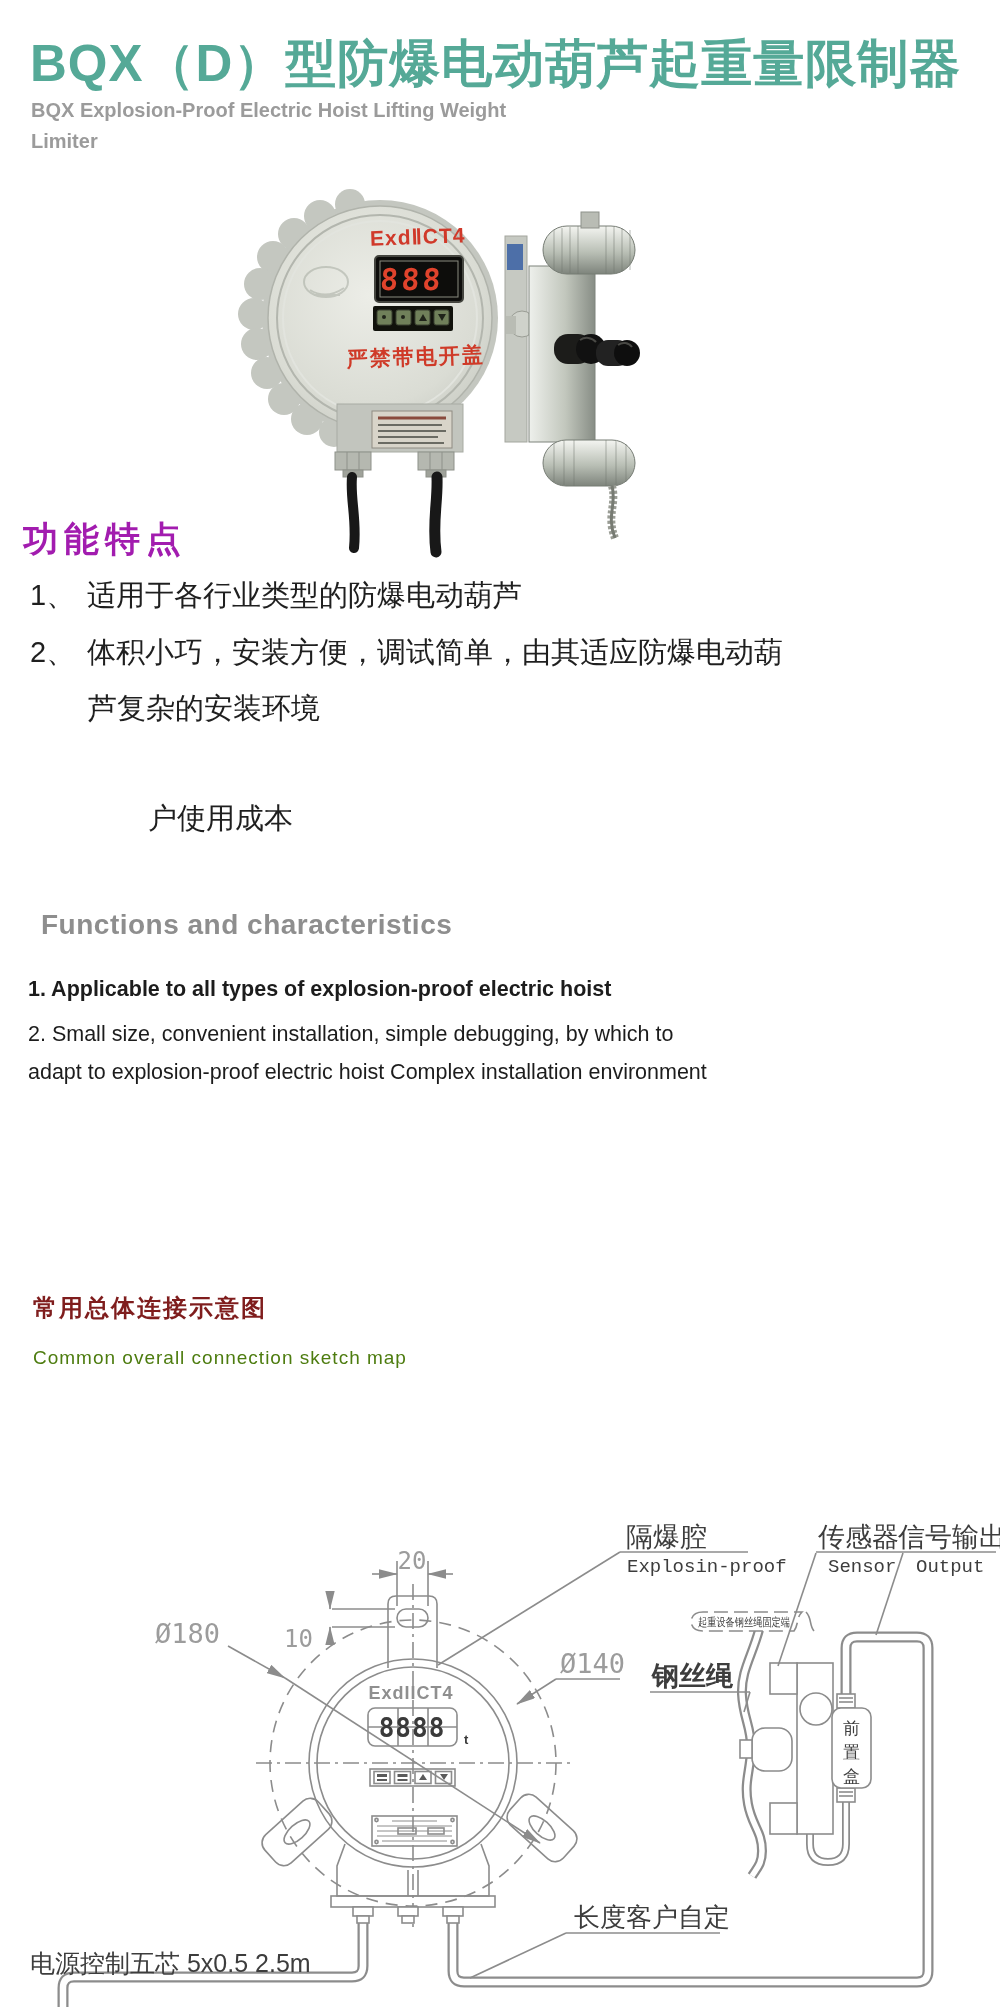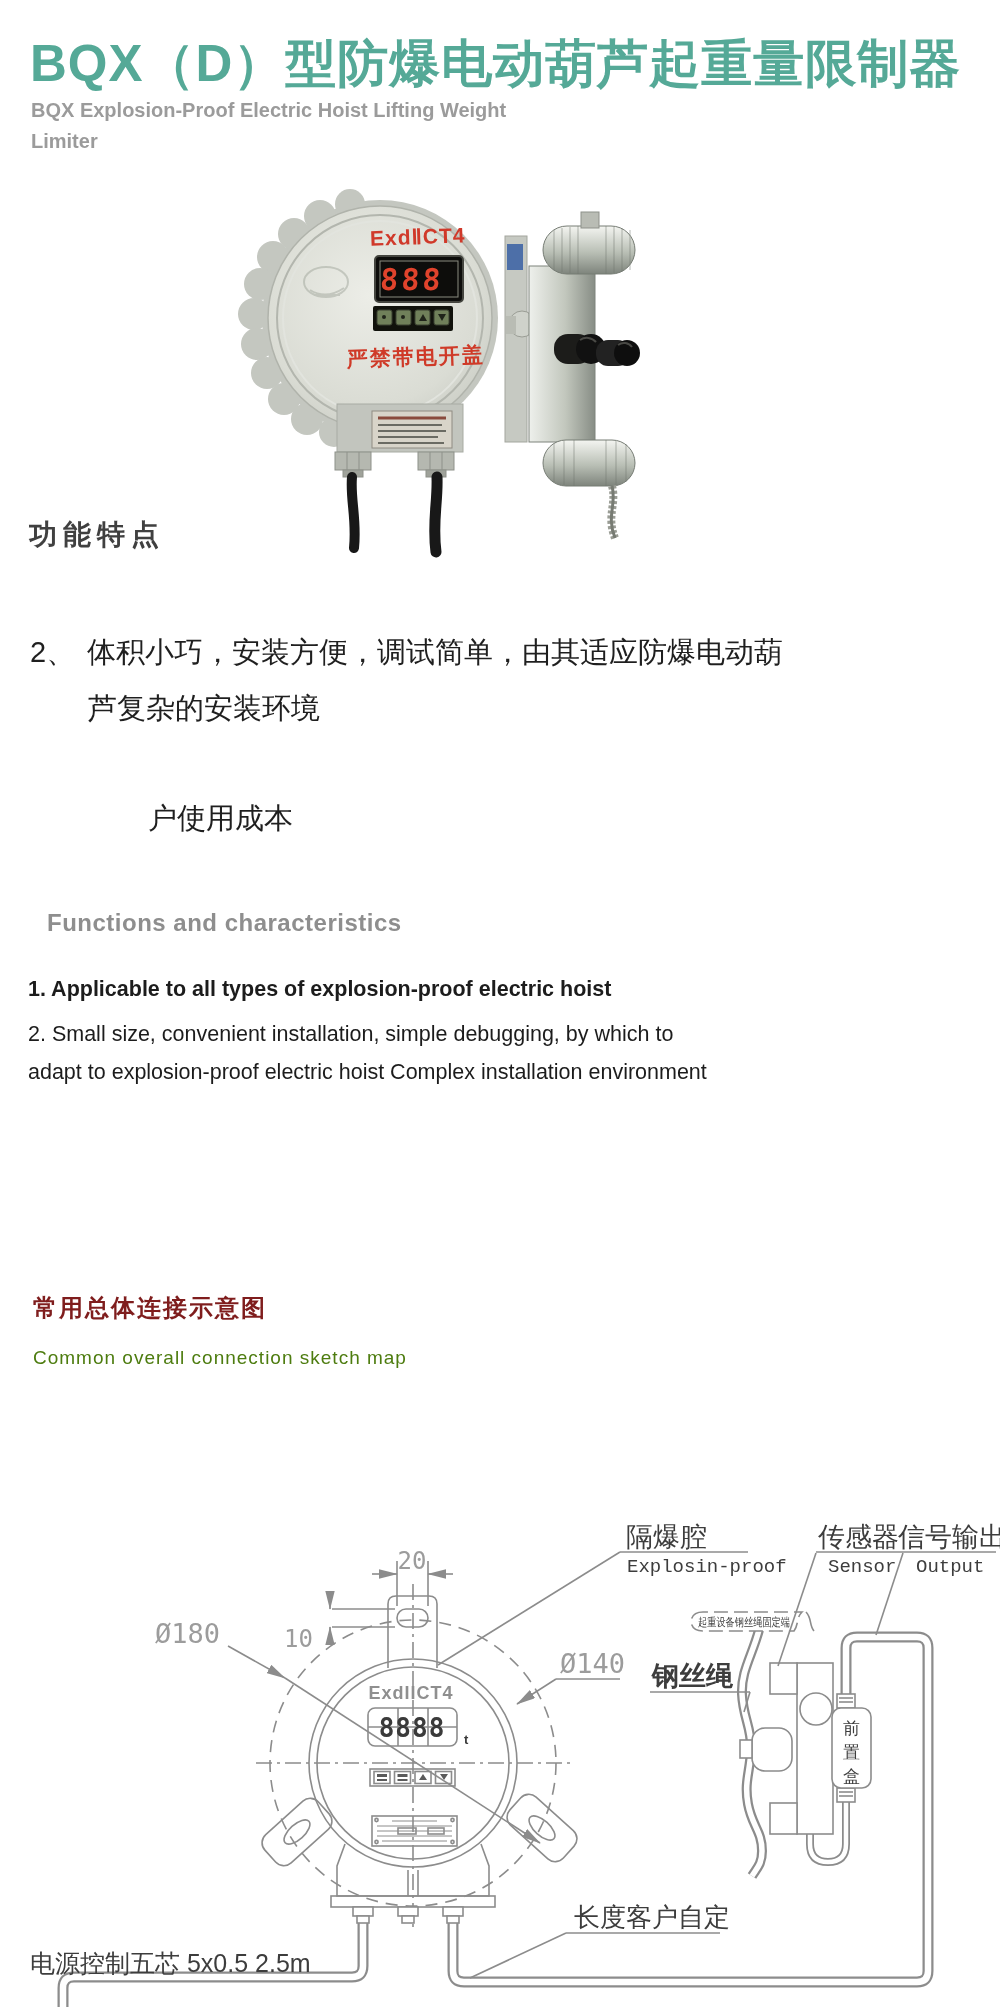--- a/index.html
+++ b/index.html
@@ -6,26 +6,26 @@
   .page{position:relative;width:1000px;height:2010px;margin:16px auto;background:#fff;
         font-family:"Liberation Sans", sans-serif;overflow:hidden;}
   
   .title-zh{position:absolute;left:30px;top:14px;font-size:51px;font-weight:bold;
             color:#55a997;letter-spacing:1px;white-space:nowrap;}
   .title-en{position:absolute;left:31px;top:79px;font-size:20px;font-weight:bold;
             color:#9b9b9b;line-height:31px;}
   
   .photo{position:absolute;left:210px;top:148px;width:460px;height:395px;}
   
-  .feat-head{position:absolute;left:29px;top:500px;font-size:28px;font-weight:bold;
-             color:#404040;letter-spacing:6px;}
+  .feat-head{position:absolute;left:23px;top:500px;font-size:35px;font-weight:bold;
+             color:#a21caf;letter-spacing:6px;}
   .feat-line{position:absolute;font-size:29px;color:#1f1f1f;white-space:nowrap;}
   .feat-num{display:inline-block;width:57px;}
   
-  .funcs-head{position:absolute;left:47px;top:893px;font-size:24px;font-weight:bold;
+  .funcs-head{position:absolute;left:41px;top:893px;font-size:28px;font-weight:bold;
               color:#8e8e8e;letter-spacing:0.5px;}
   .en-line{position:absolute;left:28px;font-size:21.5px;color:#1c1c1c;white-space:nowrap;}
   
   .conn-head{position:absolute;left:33px;top:1276px;font-size:24px;font-weight:bold;
              color:#7f1d1d;letter-spacing:2px;}
   .conn-sub{position:absolute;left:33px;top:1331px;font-size:19px;color:#4d7c0f;letter-spacing:1px;}
   
   .diagram{position:absolute;left:0;top:1450px;width:1000px;height:560px;}
   .cad{stroke:#8c8c8c;stroke-width:1.6;fill:none;}
   .cadw{stroke:#8c8c8c;stroke-width:1.6;fill:#ffffff;}
@@ -173,20 +173,23 @@
           <circle cx="417" cy="189" r="13" fill="#0e0e0e"></circle>
           <path d="M408,181 a10,10 0 0 1 14,2" stroke="#484844" fill="none" stroke-width="2"></path>
         </g>
         <path d="M402,322 C407,340 396,352 405,374" stroke="#9a9d95" stroke-width="8" fill="none" stroke-dasharray="3 2"></path>
         <path d="M402,322 C407,340 396,352 405,374" stroke="#777b73" stroke-width="3" fill="none"></path>
       </g>
     </svg>
   </div>
 
   <div class="feat-head">功能特点</div>
+  <div class="feat-line" style="left:30px;top:560px;">
+    <span class="feat-num">1、</span><span>适用于各行业类型的防爆电动葫芦</span>
+  </div>
   <div class="feat-line" style="left:30px;top:617px;">
     <span class="feat-num">2、</span><span>体积小巧，安装方便，调试简单，由其适应防爆电动葫</span>
   </div>
   <div class="feat-line" style="left:88px;top:673px;">
     <span>芦复杂的安装环境</span>
   </div>
   <div class="feat-line" style="left:148px;top:783px;">
     <span>户使用成本</span>
   </div>
 

